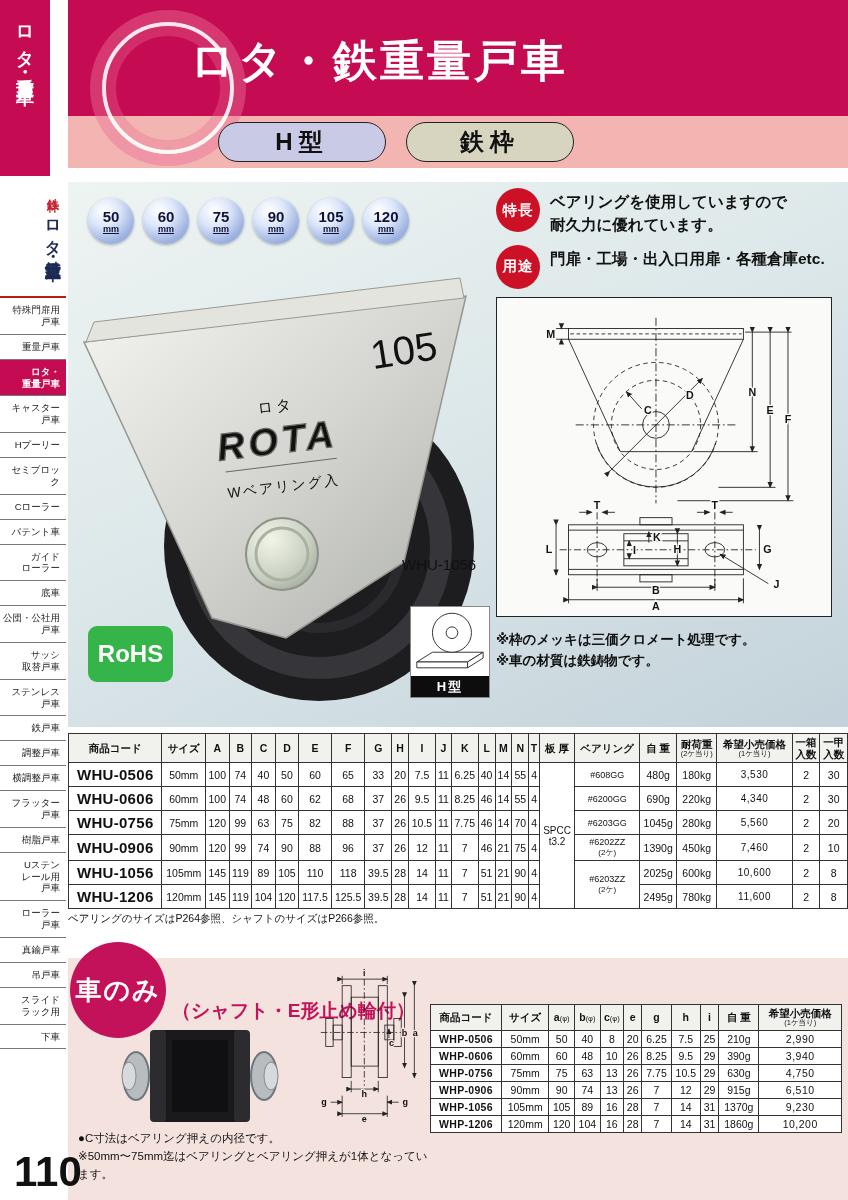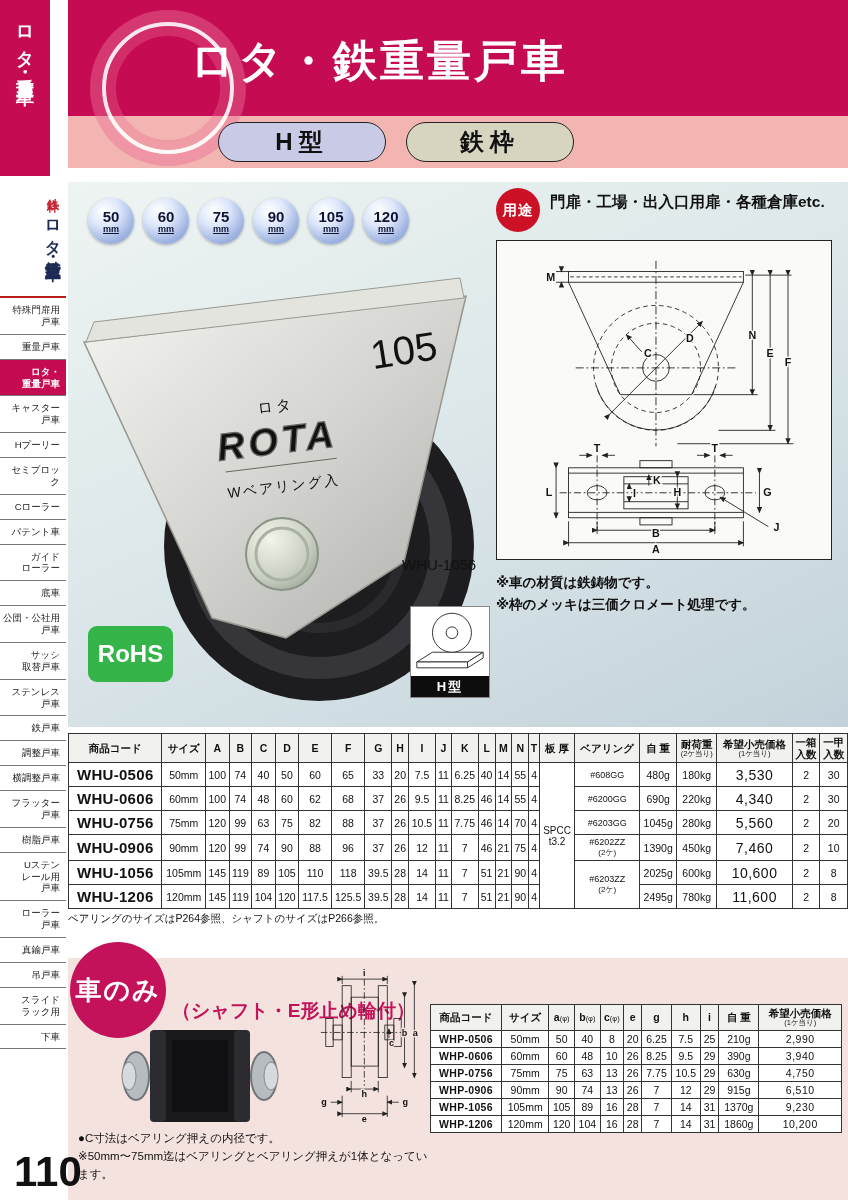--- a/index.html
+++ b/index.html
@@ -79,21 +79,21 @@
   
   .spec { margin-top:6px; }
   table { border-collapse:collapse; }
   .spec-table { width:100%; }
   .spec-table th,.spec-table td { border:1px solid #333; text-align:center; padding:2px 1px;
     font-size:10.5px; }
   .spec-table th { background:#f1f1ed; font-weight:600; white-space:pre-line; line-height:1.15; }
   .hs { display:block; font-size:7.5px; font-weight:400; }
   .hsi { font-size:7.5px; font-weight:400; }
   td.code { font-weight:800; font-size:15px; letter-spacing:.3px; padding:3px 2px; }
-  td.price { font-size:14px; letter-spacing:.5px; }
+  td.price { font-size:10px; letter-spacing:.5px; }
   td.bearing { font-size:9px; }
   td.bearing .sub { display:block; font-size:8px; }
   td.plate { white-space:pre-line; font-size:10px; }
   .table-note { font-size:10.5px; margin-top:3px; }
 
   
   .wheel-only { position:relative; margin-top:32px; height:246px; background:#f4e2df; }
   .wo-badge { position:absolute; left:2px; top:-16px; width:96px; height:96px; border-radius:50%;
     background:#c4125a; color:#fff; font-size:26px; font-weight:800; display:flex;
     align-items:center; justify-content:center; letter-spacing:2px; z-index:2; }
@@ -236,20 +236,25 @@
           <polygon points="6,56 58,56 74,46 22,46" fill="#fff" stroke="#333"></polygon>
           <polygon points="6,56 6,62 58,62 58,56" fill="#fff" stroke="#333"></polygon>
           <polygon points="58,62 58,56 74,46 74,52" fill="#fff" stroke="#333"></polygon>
           <circle cx="42" cy="26" r="20" fill="#fff" stroke="#333"></circle>
           <circle cx="42" cy="26" r="6" fill="#fff" stroke="#333"></circle>
         </svg>
         <div class="thumb-label">H型</div>
       </div>
 
       <div class="right-col">
+        <div class="feat-row">
+          <span class="red-badge">特長</span>
+          <p class="feat-text">ベアリングを使用していますので
+耐久力に優れています。</p>
+        </div>
         <div class="feat-row">
           <span class="red-badge">用途</span>
           <p class="feat-text">門扉・工場・出入口用扉・各種倉庫etc.</p>
         </div>
 
         <div class="diagram-box">
           <svg viewBox="0 0 330 352">
             <defs>
               <marker id="ar" markerWidth="8" markerHeight="8" refX="6" refY="3" orient="auto">
                 <path d="M0,0 L7,3 L0,6 z" fill="#222"></path>
@@ -326,22 +331,22 @@
             <text class="dlab" x="180" y="284" text-anchor="middle">H</text>
             <text class="dlab" x="36" y="284" text-anchor="middle">L</text>
             <text class="dlab" x="281" y="284" text-anchor="middle">G</text>
             <text class="dlab" x="291" y="323" text-anchor="middle">J</text>
             <text class="dlab" x="156" y="330" text-anchor="middle">B</text>
             <text class="dlab" x="156" y="347" text-anchor="middle">A</text>
           </svg>
         </div>
 
         <div class="mat-notes">
+          <p>※枠のメッキは三価クロメート処理です。</p>
           <p>※車の材質は鉄鋳物です。</p>
-          <p>※枠のメッキは三価クロメート処理です。</p>
         </div>
       </div>
     </section>
 
     <section class="spec">
       <table class="spec-table">
         <thead>
             <tr>
               <th><span class="ht">商品コード</span></th>
               <th><span class="ht">サイズ</span></th>

